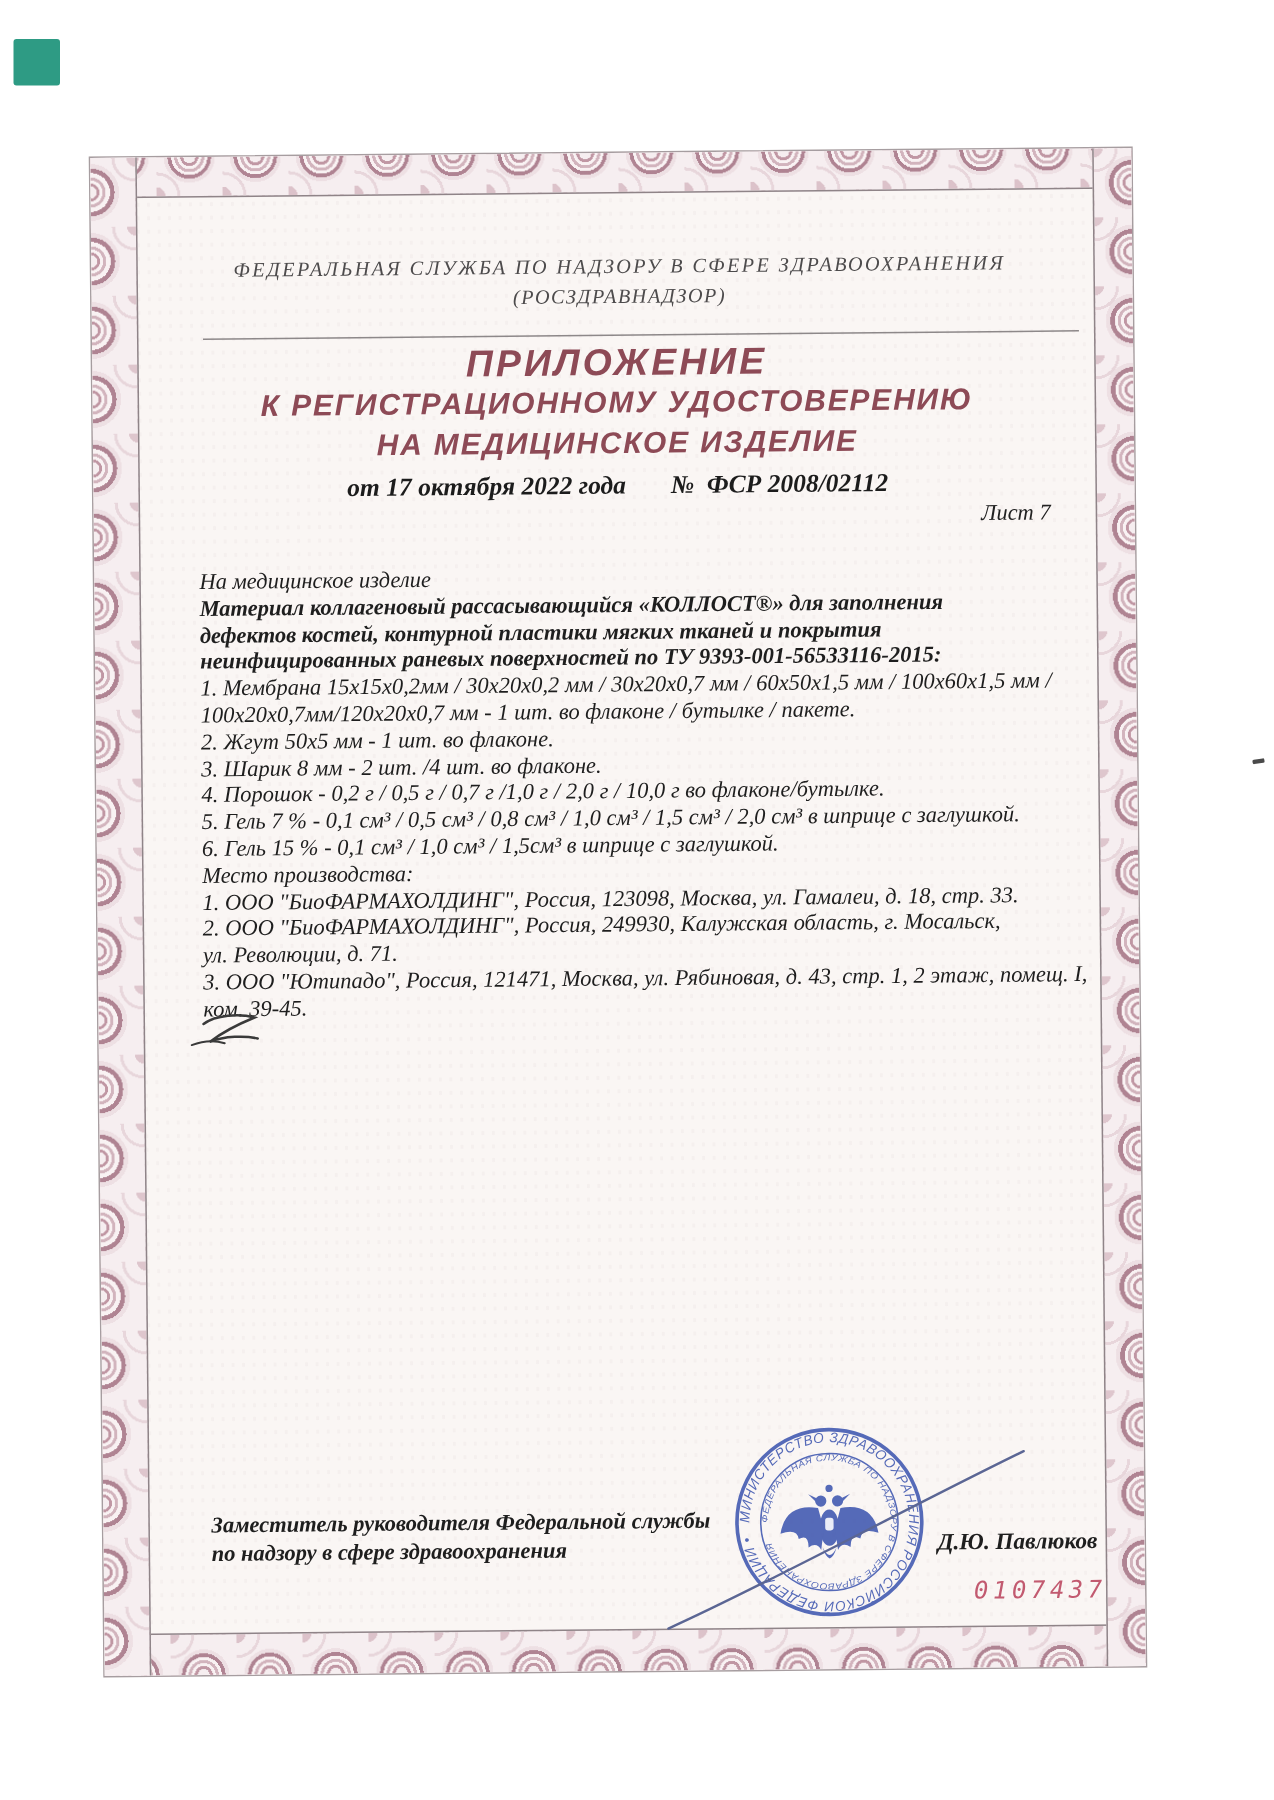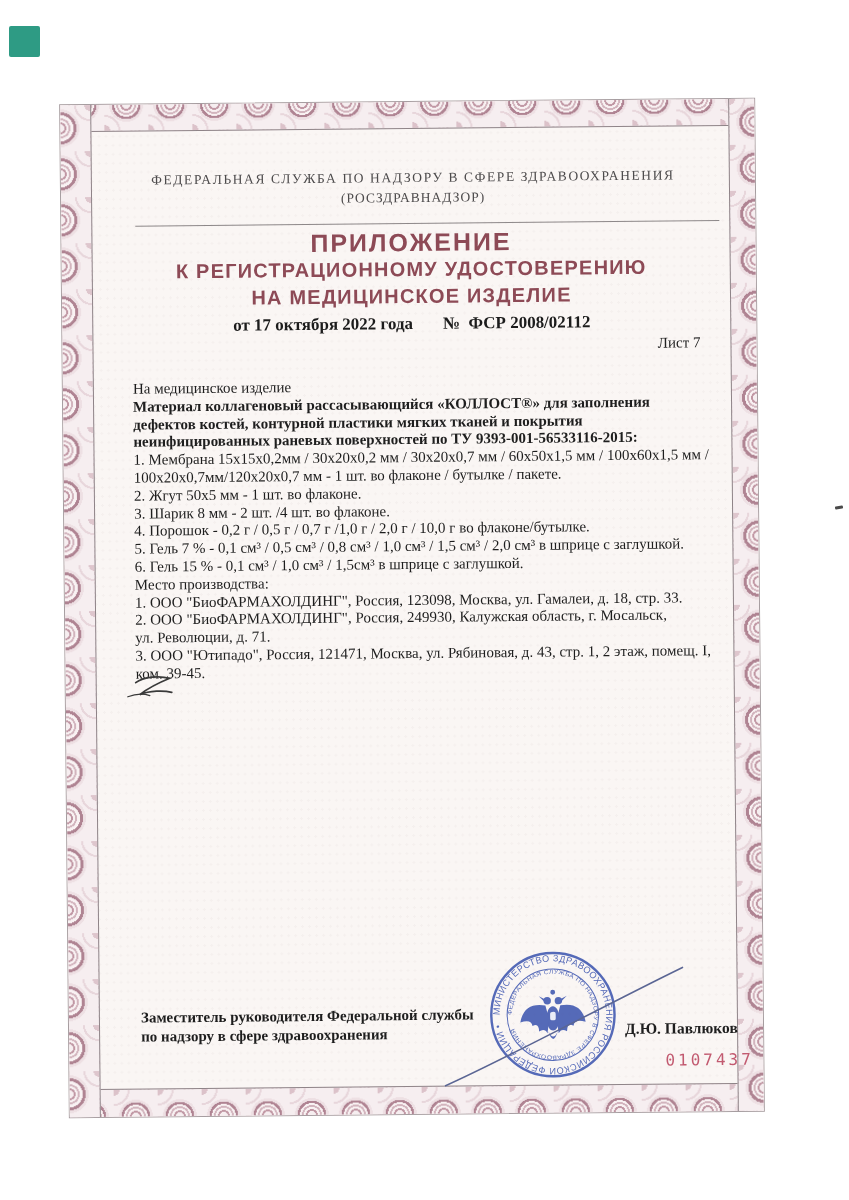--- a/index.html
+++ b/index.html
@@ -1,17 +1,17 @@
 <!DOCTYPE html>
 <html><head>
 <meta charset="utf-8">
 <style>
   html,body{margin:0;padding:0;background:#ffffff;}
   #canvas{position:relative;width:849px;height:1200px;background:#ffffff;overflow:hidden;
-          font-family:"Liberation Serif", serif;}
+          font-family:"Liberation Serif", serif;font-style:italic;}
 
   
   #sheet{position:absolute;left:64px;top:101px;width:694px;height:1012px;
          background:#faf6f4;border:1px solid #a69da0;transform:rotate(-0.55deg);
          transform-origin:50% 50%;
          background-image:radial-gradient(rgba(150,120,126,0.05) 1px, transparent 1.3px);
          background-size:7px 9px;}
 
   
   .band{position:absolute;background-color:#f6eef0;}
@@ -58,21 +58,21 @@
   .bodyline{line-height:17.8px;white-space:nowrap;}
   .bodyline.bold{font-weight:700;}
 
   
   #hand-mark{position:absolute;left:60px;top:566px;}
 
   
   .signer{position:absolute;left:72px;font-weight:700;font-size:15px;color:#1e1e1e;}
   #signer1{top:905px;} #signer2{top:924px;}
   #signer-name{position:absolute;left:556px;top:920px;font-weight:700;font-size:15.5px;color:#1e1e1e;}
-  #serial{position:absolute;left:596px;top:951px;font-family:"DejaVu Sans Mono", monospace;
+  #serial{position:absolute;left:580px;top:951px;font-family:"DejaVu Sans Mono", monospace;
           font-size:16px;letter-spacing:3px;color:#c25a70;}
   #stamp{position:absolute;left:414px;top:844px;}
   #signature{position:absolute;left:370px;top:860px;}
 
   
   #green-marker{position:absolute;left:9px;top:26px;width:31px;height:31px;
                 background:#2e9b84;border-radius:2px;}
   #edge-dash{position:absolute;left:835px;top:506px;width:8px;height:3px;
              background:#4a4a4a;transform:rotate(-8deg);border-radius:1px;}
 </style>

